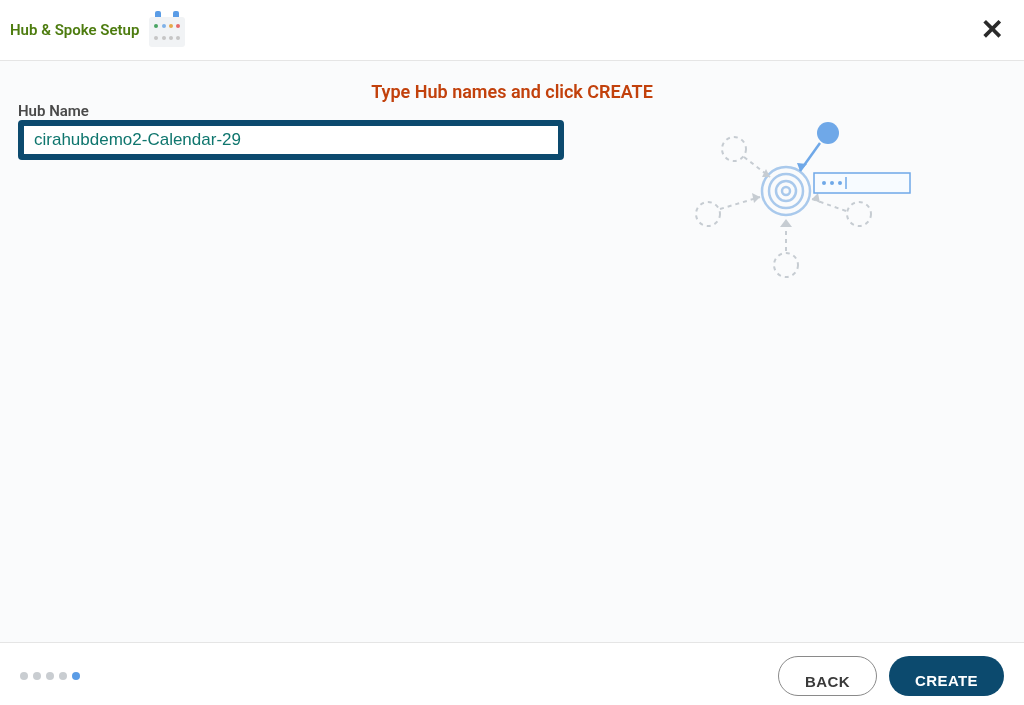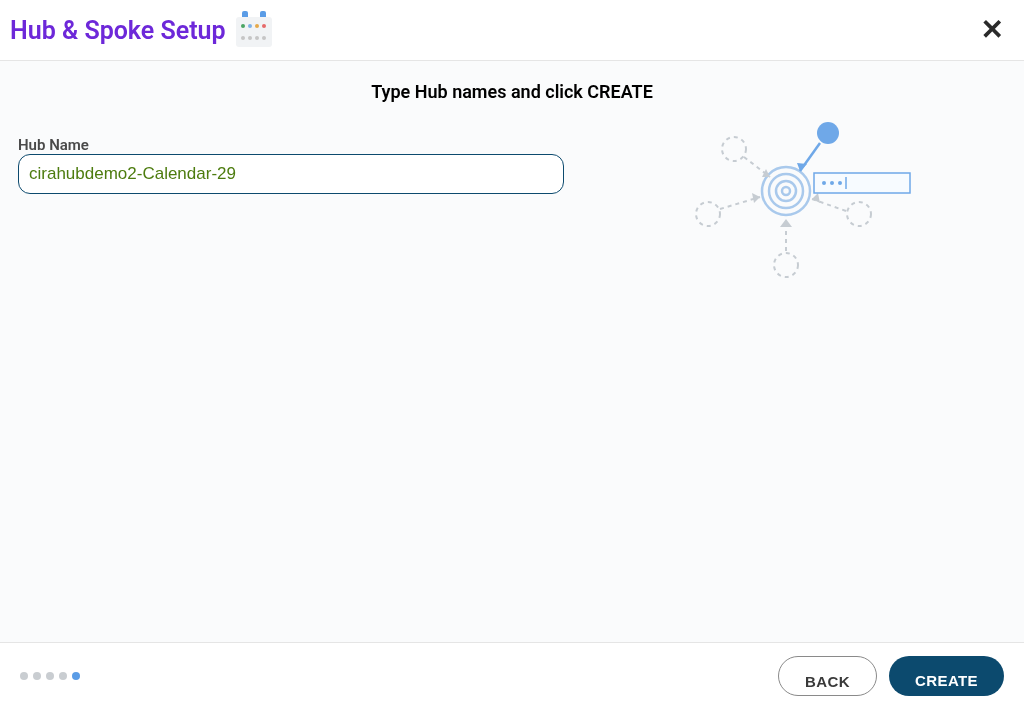--- a/index.html
+++ b/index.html
@@ -18,23 +18,23 @@
       padding: 12px 16px 12px 10px;
       border-bottom: 1px solid #e5e5e5;
       background: #fff;
     }
     .header-left {
       display: flex;
       align-items: center;
       gap: 10px;
     }
     .header-title {
-      font-size: 25px;
+      font-size: 15px;
       font-weight: 600;
-      color: #6d28d9;
+      color: #4d7c0f;
     }
     .calendar-icon {
       width: 36px;
       height: 34px;
       position: relative;
       display: inline-block;
     }
     .calendar-icon .tabs {
       position: absolute;
       top: -2px;
@@ -83,44 +83,43 @@
     .main {
       background: #fafbfc;
       height: calc(705px - 58px - 66px);
       padding: 20px 18px 0 18px;
       position: relative;
     }
     .instruction {
       text-align: center;
       font-size: 18px;
       font-weight: 600;
-      color: #000000;
-      margin-bottom: 34px;
+      color: #c2410c;
     }
     .form-row {
       display: flex;
       align-items: flex-start;
     }
     .form-col {
       width: 546px;
     }
     .form-label {
       font-size: 15px;
       font-weight: 600;
       color: #4a4a4a;
       display: block;
     }
     .form-input {
       width: 100%;
       height: 40px;
-      border: 1px solid #0c4a6e;
-      border-radius: 12px;
+      border: 6px solid #0c4a6e;
+      border-radius: 4px;
       padding: 0 10px;
       font-size: 17px;
-      color: #4d7c0f;
+      color: #0f766e;
       background: #fff;
     }
     .illustration {
       position: absolute;
       top: 58px;
       right: 90px;
     }
     .footer {
       height: 66px;
       border-top: 1px solid #e5e5e5;

